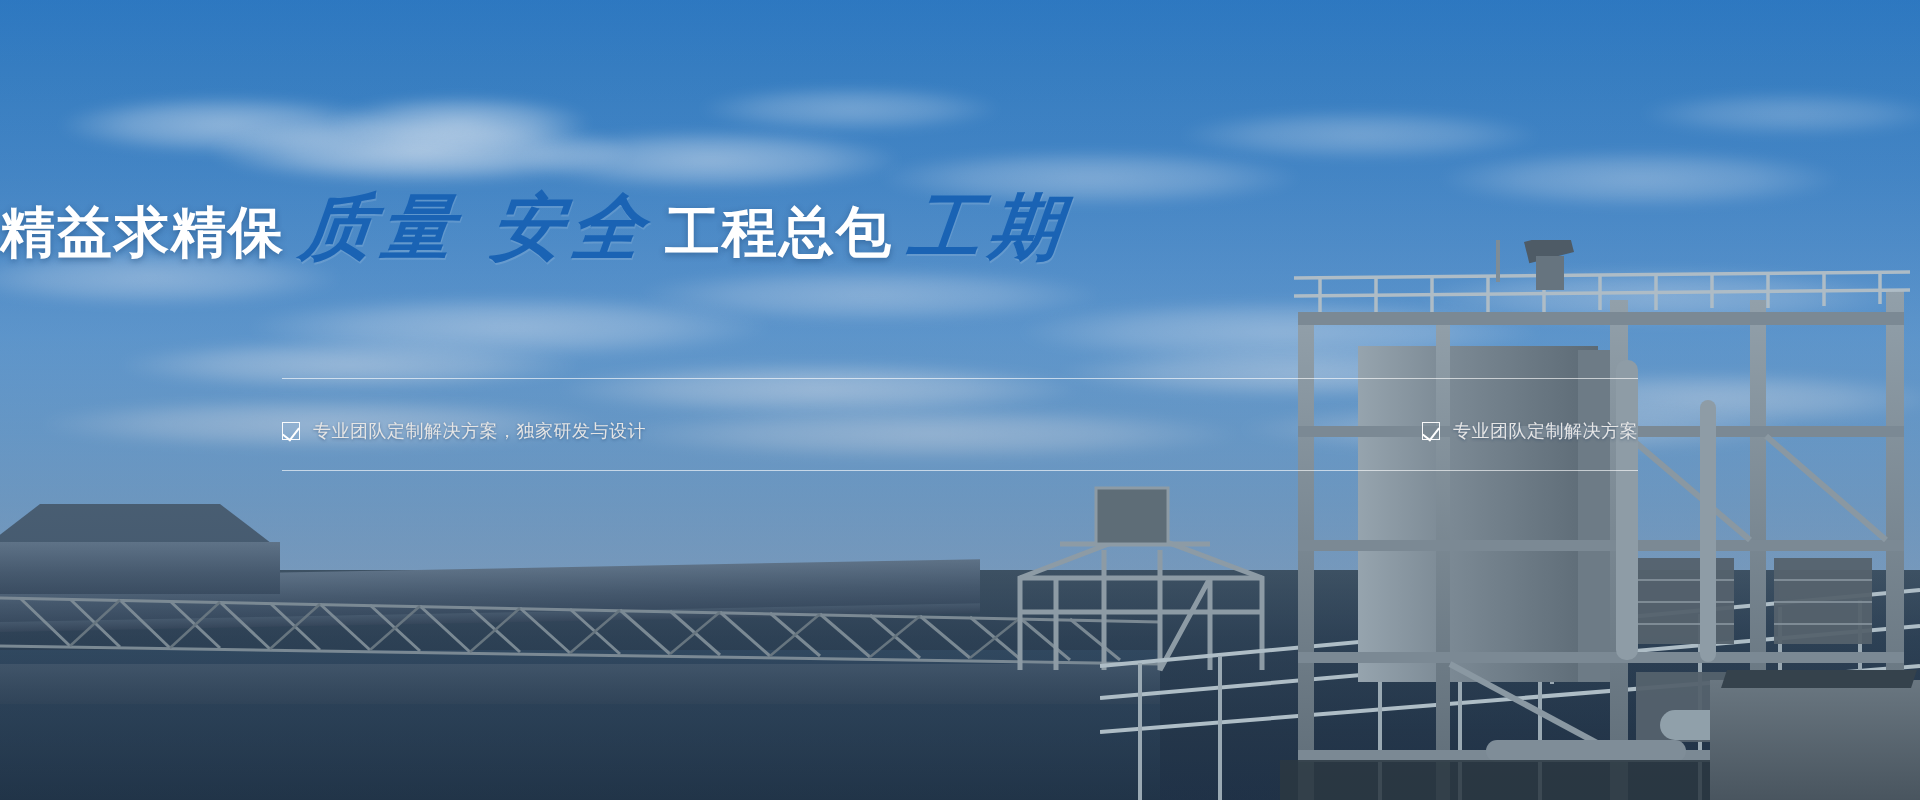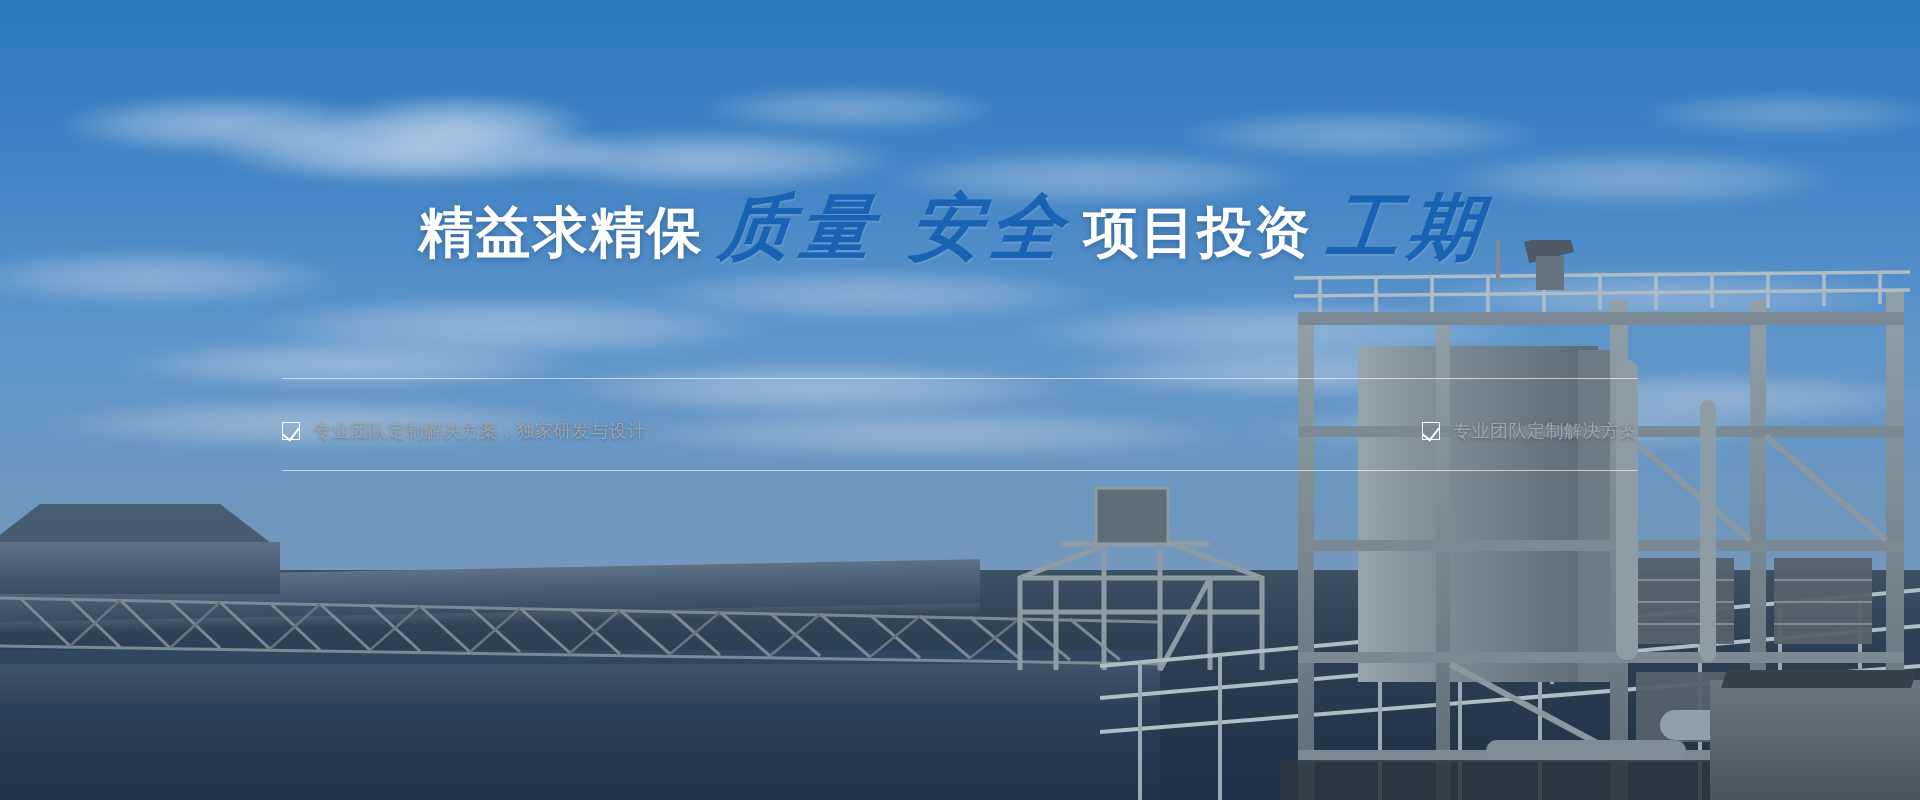--- a/index.html
+++ b/index.html
@@ -82,21 +82,20 @@
     position:absolute; inset:0;
     z-index:40;
   }
 
   .headline {
     position:absolute;
     left:0; right:0;
     top:196px;
     display:flex;
     align-items:center;
-    justify-content:center;
     white-space:nowrap;
   }
   .hl-plain {
     font-family:"Liberation Sans","DejaVu Sans",sans-serif;
     font-weight:700;
     font-size:55px;
     line-height:1;
     color:#ffffff;
     letter-spacing:2px;
     text-shadow:0 2px 6px rgba(10,40,80,0.35);
@@ -151,21 +150,21 @@
     position:absolute;
     left:3px; top:1px;
     width:8px; height:14px;
     border-right:2.5px solid #ffffff;
     border-bottom:2.5px solid #ffffff;
     transform:rotate(38deg);
   }
   .feature-label {
     font-family:"Liberation Sans","DejaVu Sans",sans-serif;
     font-size:18px;
-    color:#a3a3a3;
+    color:#e5e5e5;
     letter-spacing:0.5px;
     text-shadow:0 1px 3px rgba(20,50,90,0.45);
   }
 </style>
 </head>
 <body>
 
 <div class="banner">
 
   <div class="sky"></div>
@@ -434,21 +433,21 @@
   </svg>
 
   <div class="tint"></div>
 
   <div class="content">
 
     <div class="headline">
       <span class="hl-plain">精益求精保</span>
       <span class="hl-brush">质量</span>
       <span class="hl-brush">安全</span>
-      <span class="hl-plain">项目投资</span>
+      <span class="hl-plain">工程总包</span>
       <span class="hl-brush">工期</span>
     </div>
 
     <div class="rule rule-top"></div>
 
     <div class="features">
       <div class="feature">
         <span class="chk"></span>
         <span class="feature-label">专业团队定制解决方案，独家研发与设计</span>
       </div>

